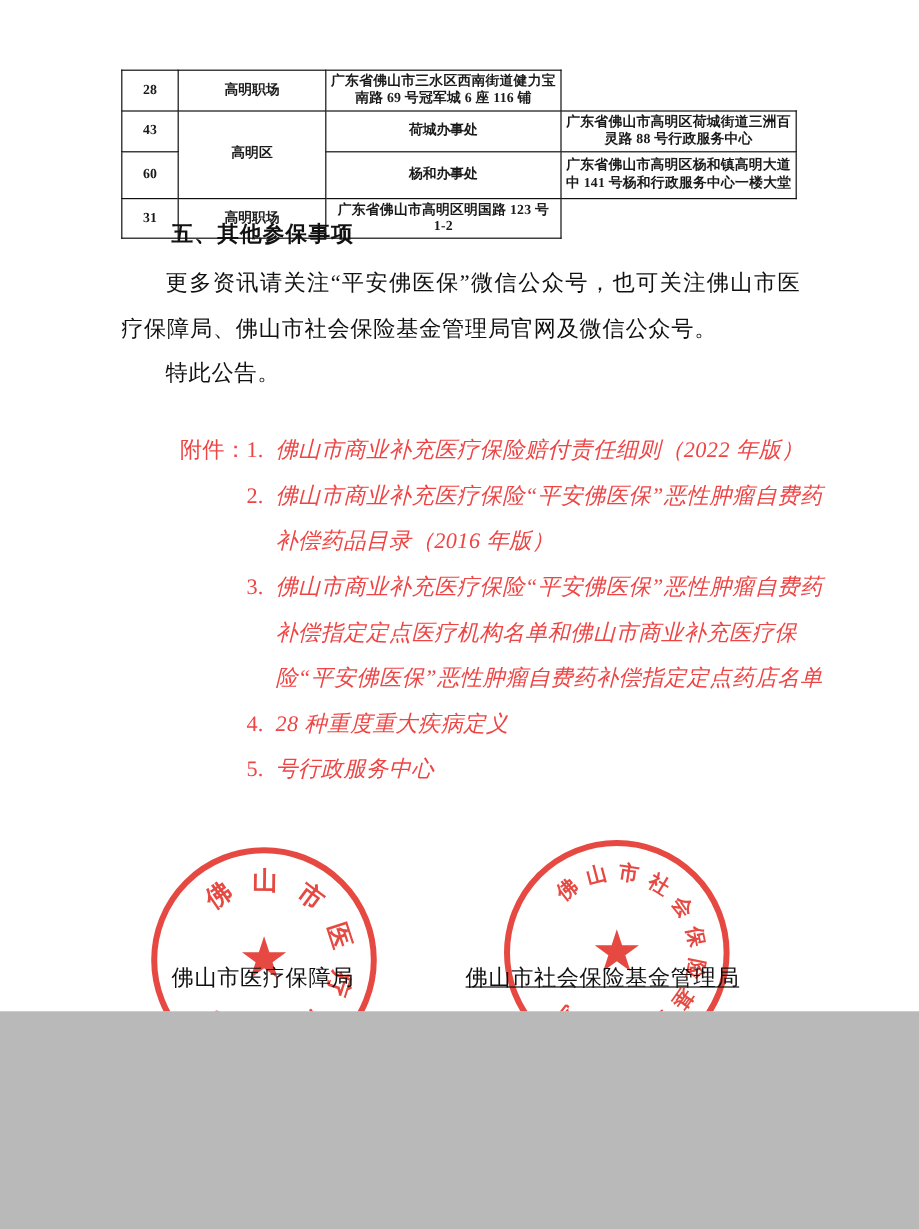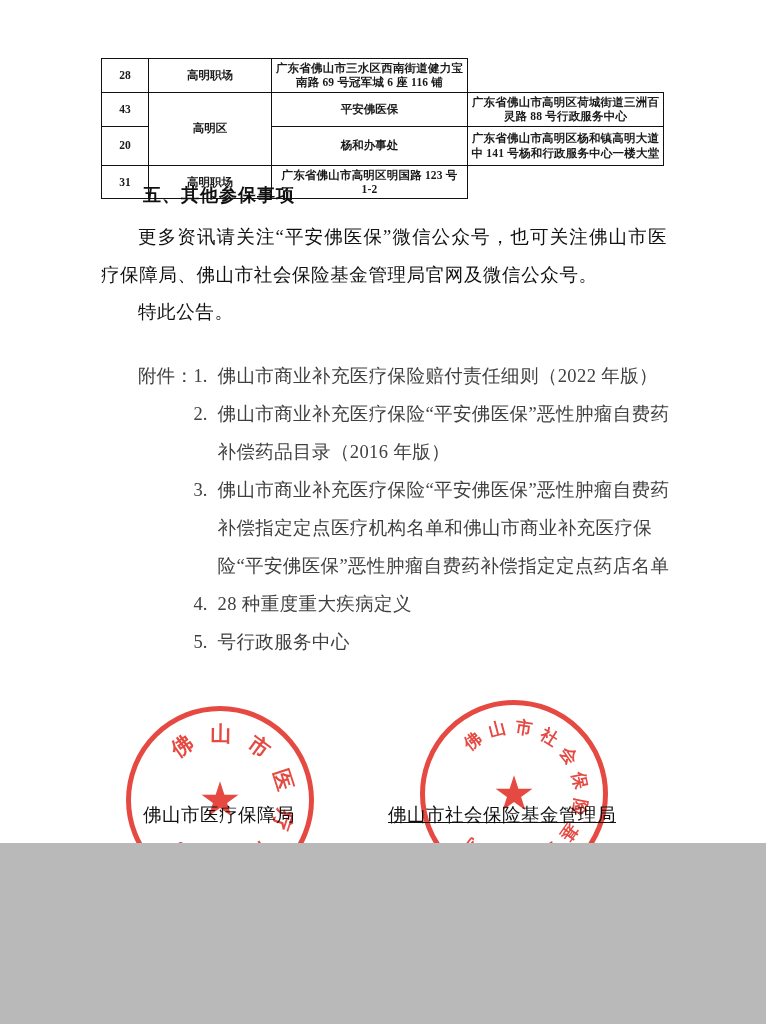--- a/index.html
+++ b/index.html
@@ -77,26 +77,26 @@
   }
   .p2 {
     left: 101px;
     top: 293px;
     width: 566px;
     text-indent: 37px;
   }
 
   .attach-block {
     position: absolute;
-    left: 101px;
+    left: 113px;
     top: 357px;
     width: 580px;
     font-size: 18.5px;
     line-height: 38px;
-    color: #404040;
+    color: #ef4444;
   }
   .attach-row {
     display: flex;
     align-items: flex-start;
   }
   .attach-label {
     flex: 0 0 auto;
     padding-left: 37px;
     white-space: nowrap;
   }
@@ -108,20 +108,21 @@
     align-items: flex-start;
   }
   .attach-idx {
     flex: 0 0 auto;
     width: 24px;
     text-align: left;
   }
   .attach-text {
     flex: 1 1 auto;
     letter-spacing: 0.4px;
+    font-style: italic;
   }
 
   
   .seal {
     position: absolute;
     width: 178px;
     height: 178px;
     border: 5px solid #e23027;
     border-radius: 50%;
     opacity: 0.88;
@@ -182,25 +183,25 @@
   <table class="addr-table">
     <tbody>
         <tr class="r1">
       <td class="num">28</td>
       <td class="name">高明职场</td>
       <td class="addr">广东省佛山市三水区西南街道健力宝南路 69 号冠军城 6 座 116 铺</td>
     </tr>
     <tr class="r2">
       <td class="num">43</td>
       <td class="dist" rowspan="2">高明区</td>
-      <td class="name">平安佛医保</td>
+      <td class="name">荷城办事处</td>
       <td class="addr">广东省佛山市高明区荷城街道三洲百灵路 88 号行政服务中心</td>
     </tr>
     <tr class="r3">
-      <td class="num">20</td>
+      <td class="num">60</td>
       <td class="name">杨和办事处</td>
       <td class="addr">广东省佛山市高明区杨和镇高明大道中 141 号杨和行政服务中心一楼大堂</td>
     </tr>
     <tr class="r4">
       <td class="num">31</td>
       <td class="name">高明职场</td>
       <td class="addr">广东省佛山市高明区明国路 123 号 1-2</td>
     </tr>
   </tbody>
     </table>

